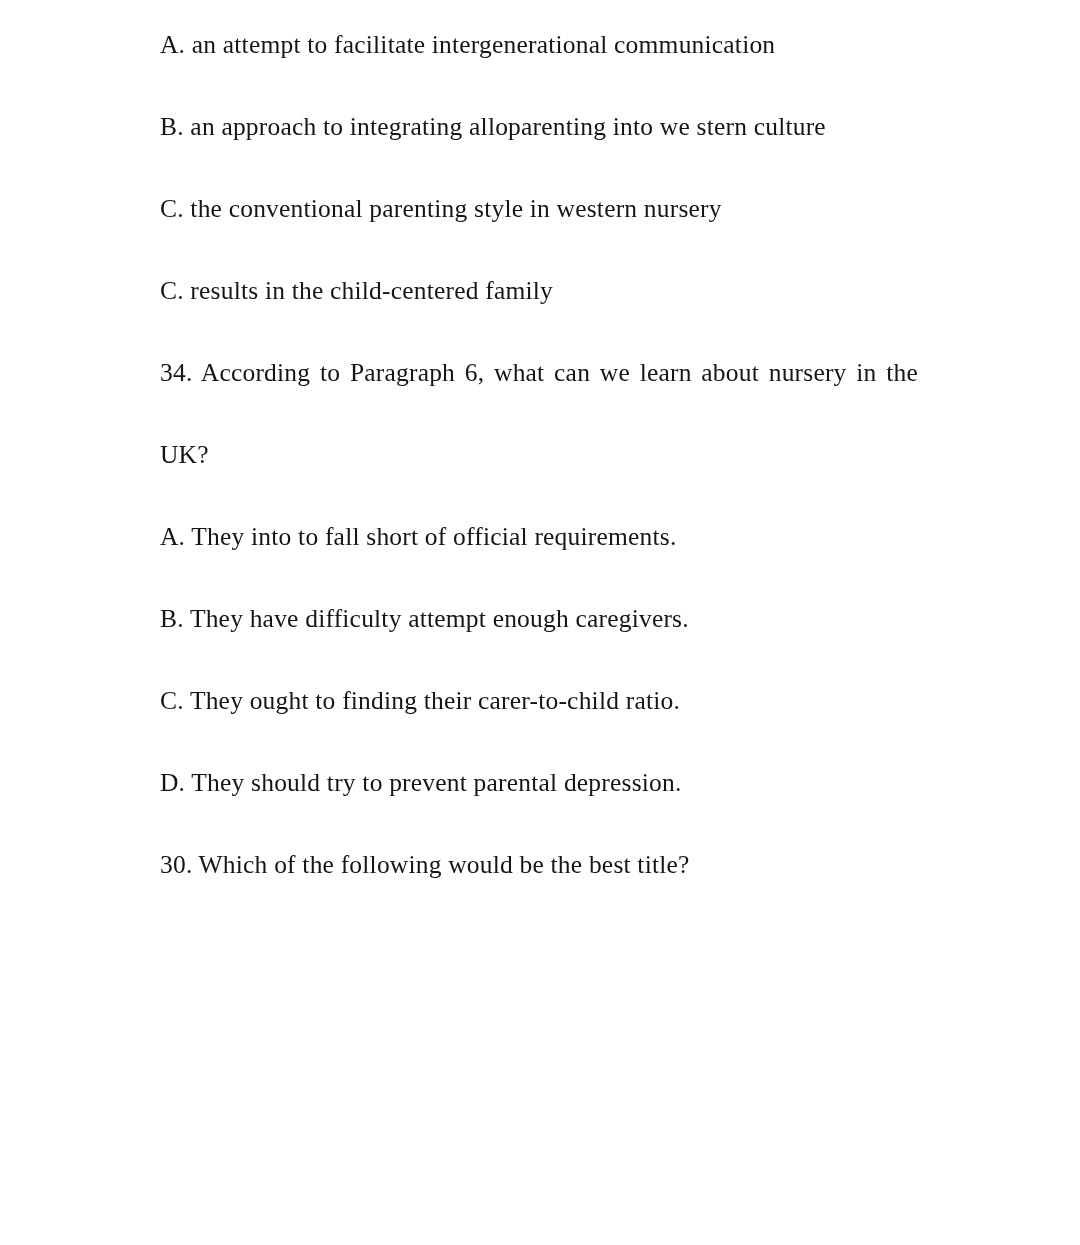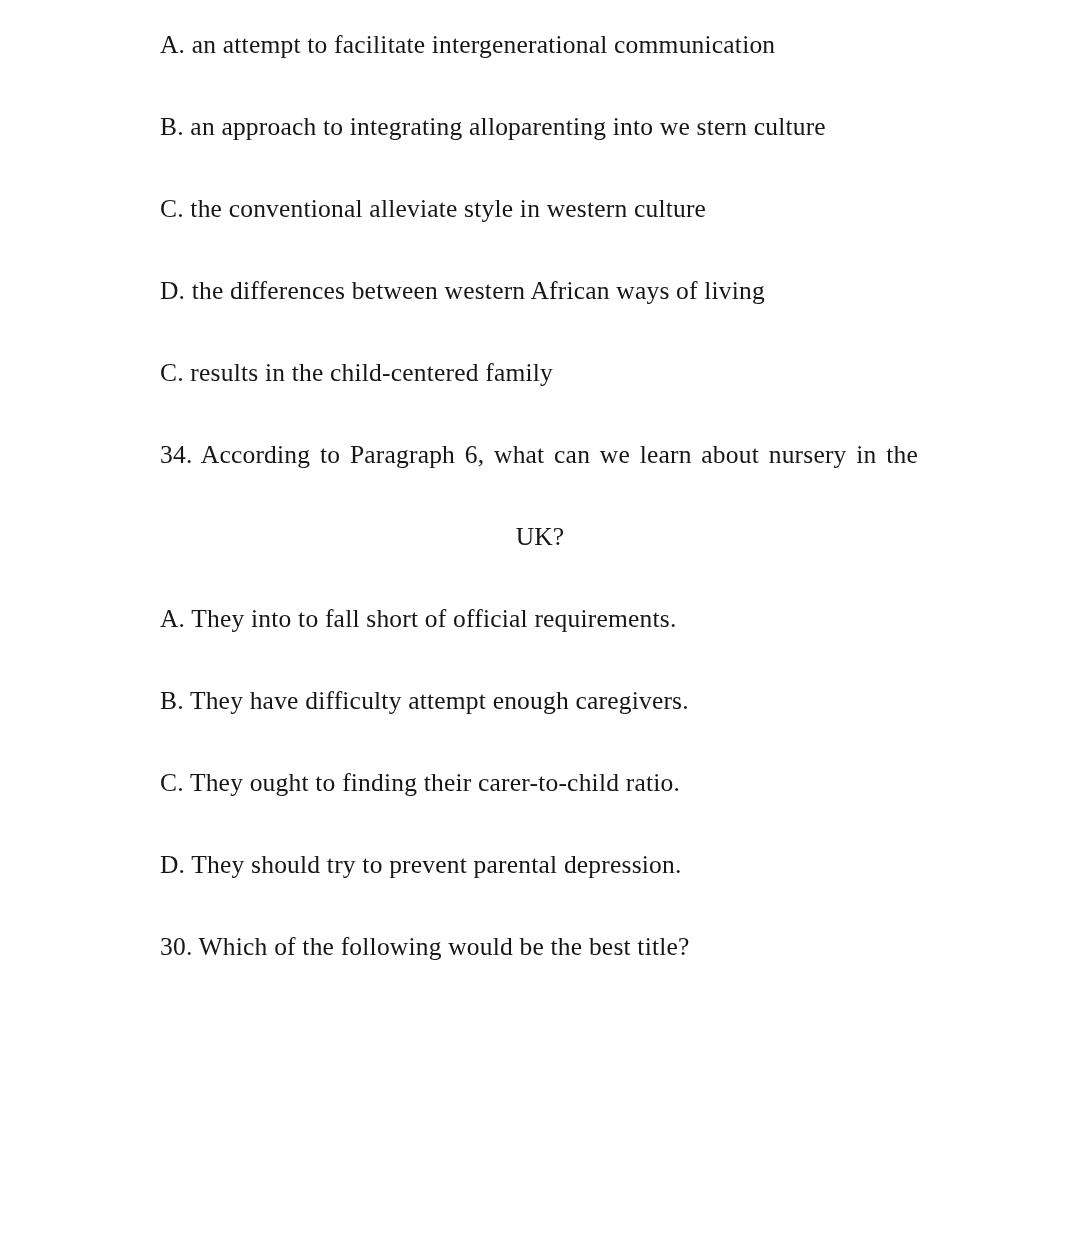--- a/index.html
+++ b/index.html
@@ -31,36 +31,35 @@
     letter-spacing: 0.2px;
     white-space: pre-wrap;
     color: #161616;
   }
   .line.justified {
     text-align: justify;
     text-align-last: justify;
     padding-right: 2px;
   }
   .line.continuation {
-    text-align: center;
+    text-align: left;
   }
   .q-block {
     margin: 0;
   }
 </style>
 </head>
 <body>
 
 <div class="page">
   <div class="doc-body">
 
     <div class="line q-block">A. an attempt to facilitate intergenerational communication</div>
     <div class="line q-block">B. an approach to integrating alloparenting into we stern culture</div>
-    <div class="line q-block">C. the conventional alleviate style in western culture</div>
-    <div class="line q-block">D. the differences between western African ways of living</div>
+    <div class="line q-block">C. the conventional parenting style in western nursery</div>
 
     <div class="line q-block">C. results in the child-centered family</div>
 
     <div class="line justified">34. According to Paragraph 6, what can we learn about nursery in the</div>
     <div class="line continuation">UK?</div>
     <div class="line q-block">A. They into to fall short of official requirements.</div>
     <div class="line q-block">B. They have difficulty attempt enough caregivers.</div>
     <div class="line q-block">C. They ought to finding their carer-to-child ratio.</div>
     <div class="line q-block">D. They should try to prevent parental depression.</div>
 

